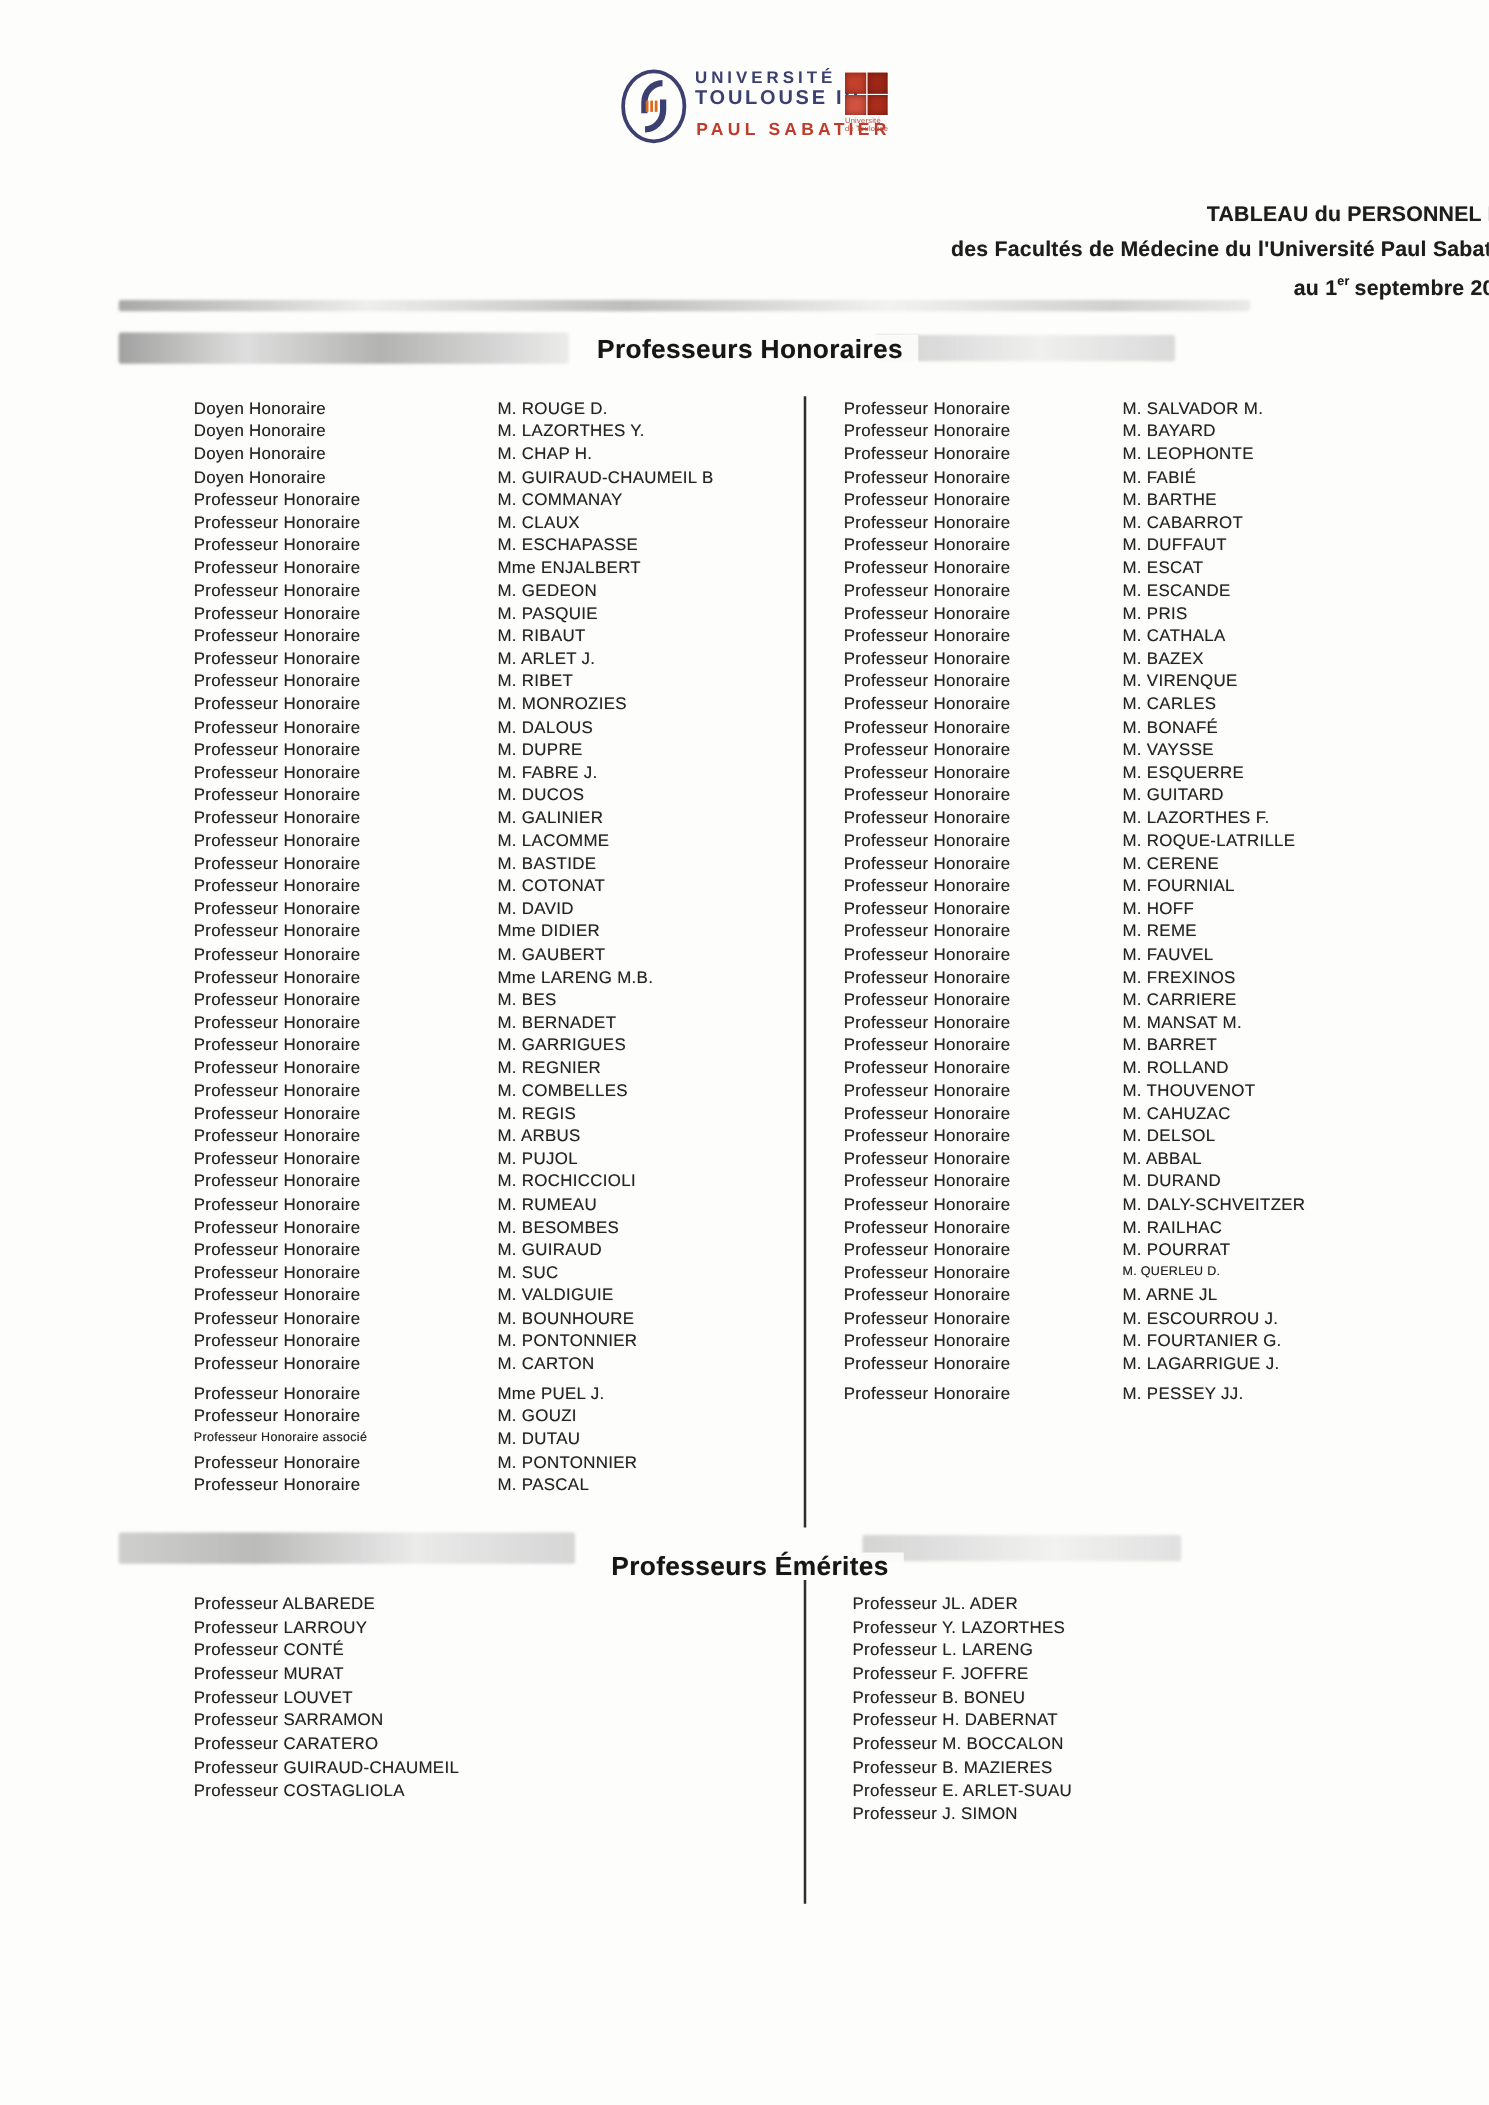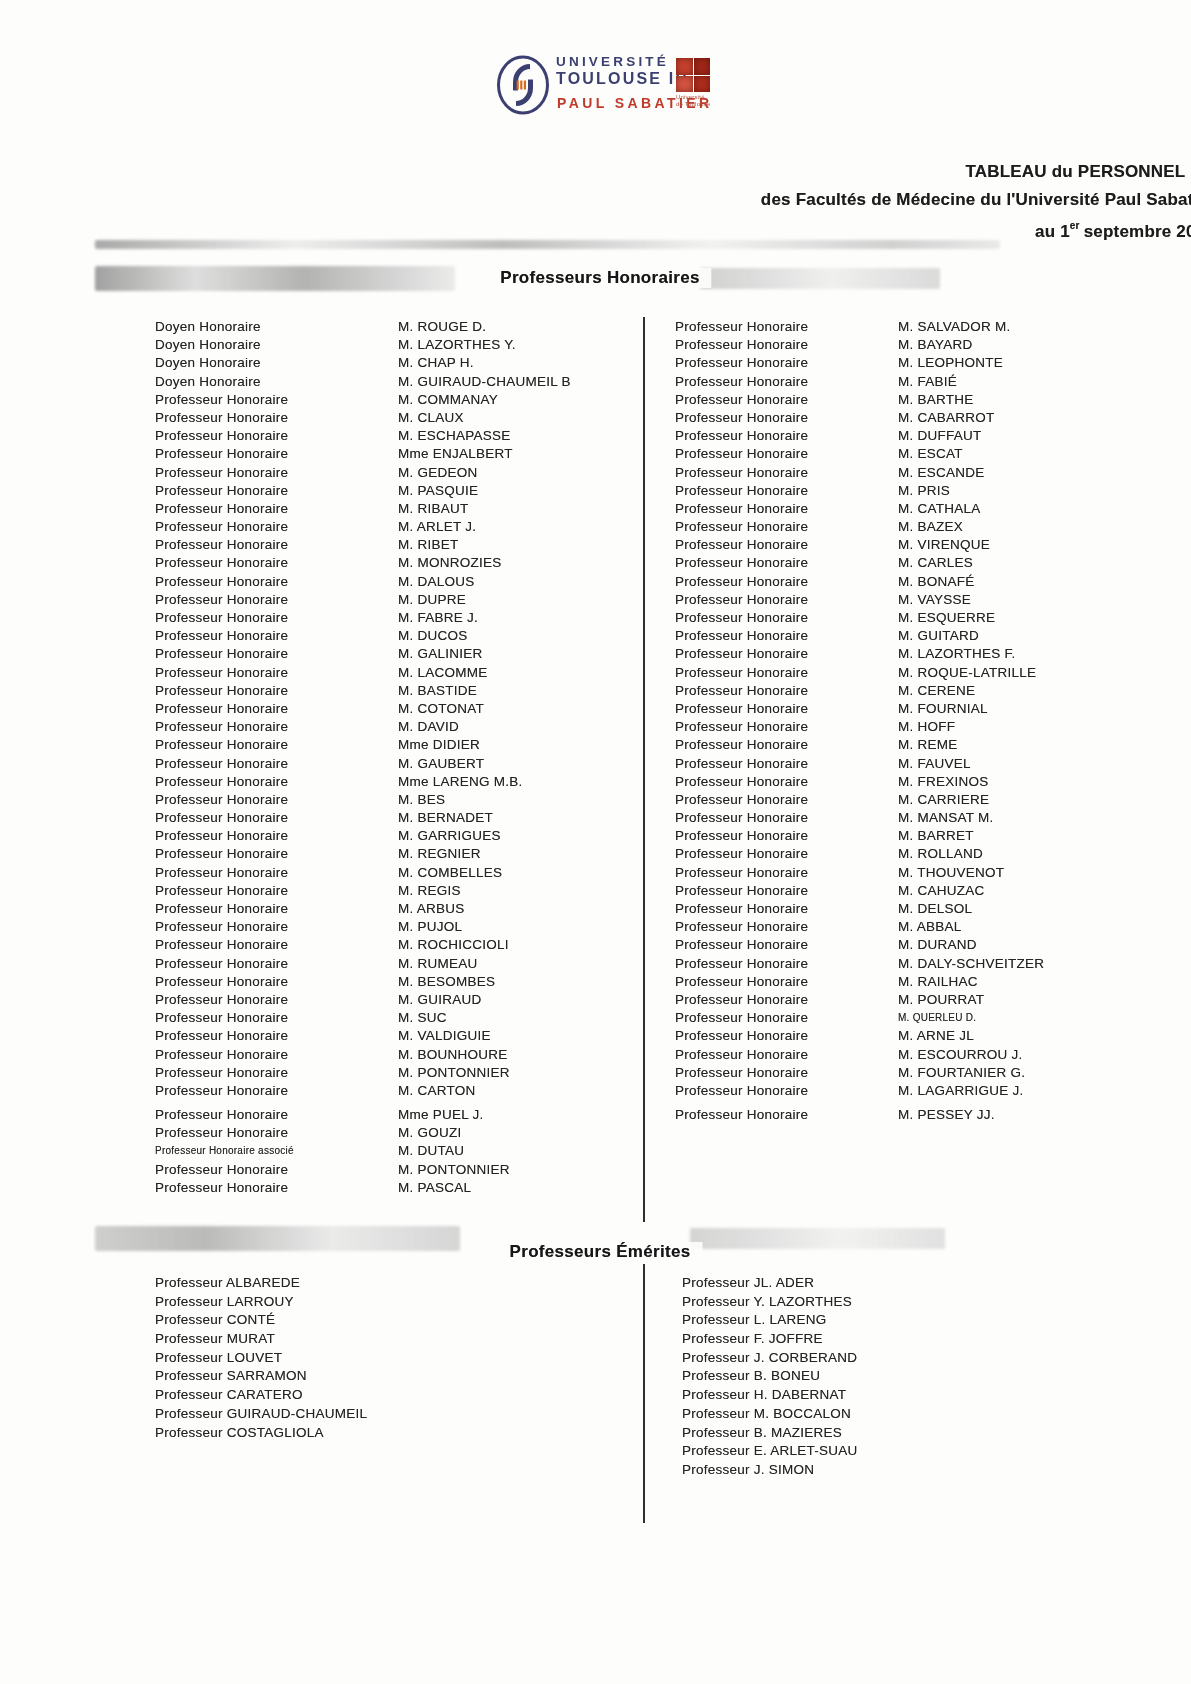--- a/index.html
+++ b/index.html
@@ -34,21 +34,21 @@
   .band-hon-left{left:95px;top:266px;width:360px;height:25px;
     background:linear-gradient(90deg,rgba(85,85,85,.55),rgba(150,150,150,.3) 28%,rgba(105,105,105,.5) 58%,rgba(165,165,165,.2));}
   .band-hon-right{left:700px;top:268px;width:240px;height:21px;
     background:linear-gradient(90deg,rgba(145,145,145,.42),rgba(180,180,180,.18) 55%,rgba(155,155,155,.35));}
   .band-eme-left{left:95px;top:1226px;width:365px;height:25px;
     background:linear-gradient(90deg,rgba(150,150,150,.45),rgba(120,120,120,.5) 30%,rgba(170,170,170,.22) 65%,rgba(140,140,140,.35));}
   .band-eme-right{left:690px;top:1228px;width:255px;height:21px;
     background:linear-gradient(90deg,rgba(150,150,150,.4),rgba(185,185,185,.16) 60%,rgba(160,160,160,.3));}
   
   .sec-heading{position:absolute;left:600px;transform:translateX(-50%);
-    font-weight:bold;font-size:17px;letter-spacing:.3px;color:#161616;
+    font-weight:bold;font-size:21px;letter-spacing:.3px;color:#161616;
     background:rgba(253,253,252,.92);padding:0 12px;white-space:nowrap;
     text-shadow:0 0 .6px rgba(20,20,20,.5);}
   .h-hon{top:268px;}
   .h-eme{top:1227px;margin-top:15px;}
   
   .vline{position:absolute;left:643px;width:2px;background:#2e2e2e;}
   .vline-1{top:317px;height:905px;}
   .vline-2{top:1264px;height:259px;}
   
   .listcol{position:absolute;white-space:nowrap;font-size:13.5px;letter-spacing:.25px;color:#242424;
@@ -497,21 +497,20 @@
       <div class="erow">Professeur SARRAMON</div>
       <div class="erow">Professeur CARATERO</div>
       <div class="erow">Professeur GUIRAUD-CHAUMEIL</div>
       <div class="erow">Professeur COSTAGLIOLA</div>
     </div>
   <div id="eme-right" class="listcol">
       <div class="erow">Professeur JL. ADER</div>
       <div class="erow">Professeur Y. LAZORTHES</div>
       <div class="erow">Professeur L. LARENG</div>
       <div class="erow">Professeur F. JOFFRE</div>
-      <div class="erow">Professeur J. CORBERAND</div>
       <div class="erow">Professeur B. BONEU</div>
       <div class="erow">Professeur H. DABERNAT</div>
       <div class="erow">Professeur M. BOCCALON</div>
       <div class="erow">Professeur B. MAZIERES</div>
       <div class="erow">Professeur E. ARLET-SUAU</div>
       <div class="erow">Professeur J. SIMON</div>
     </div>
 
 </div>
 

